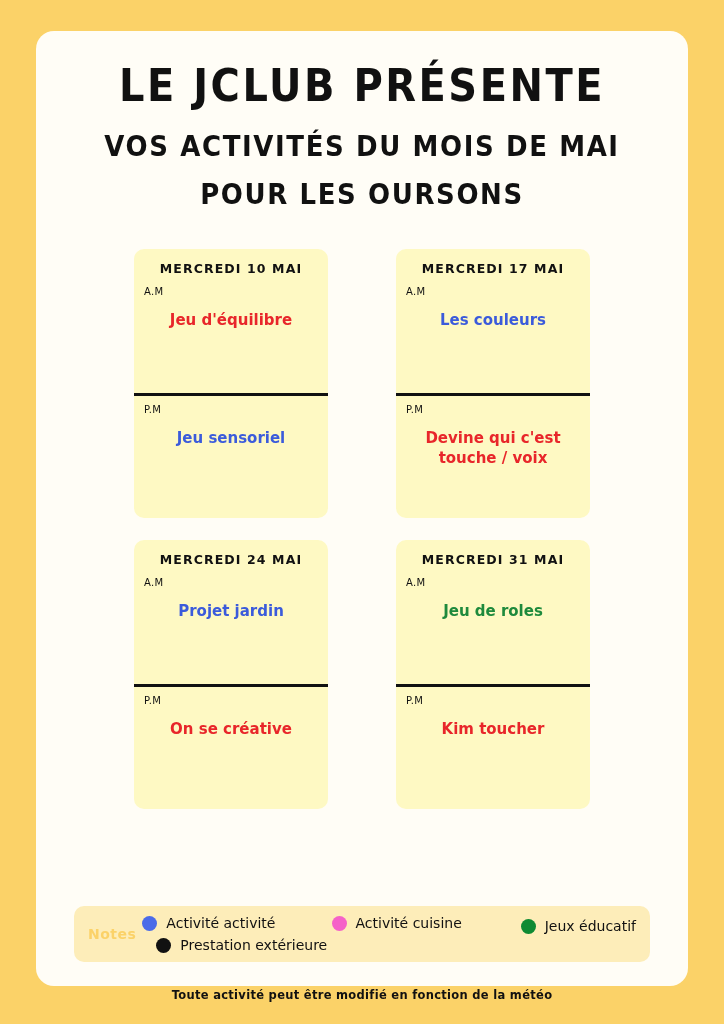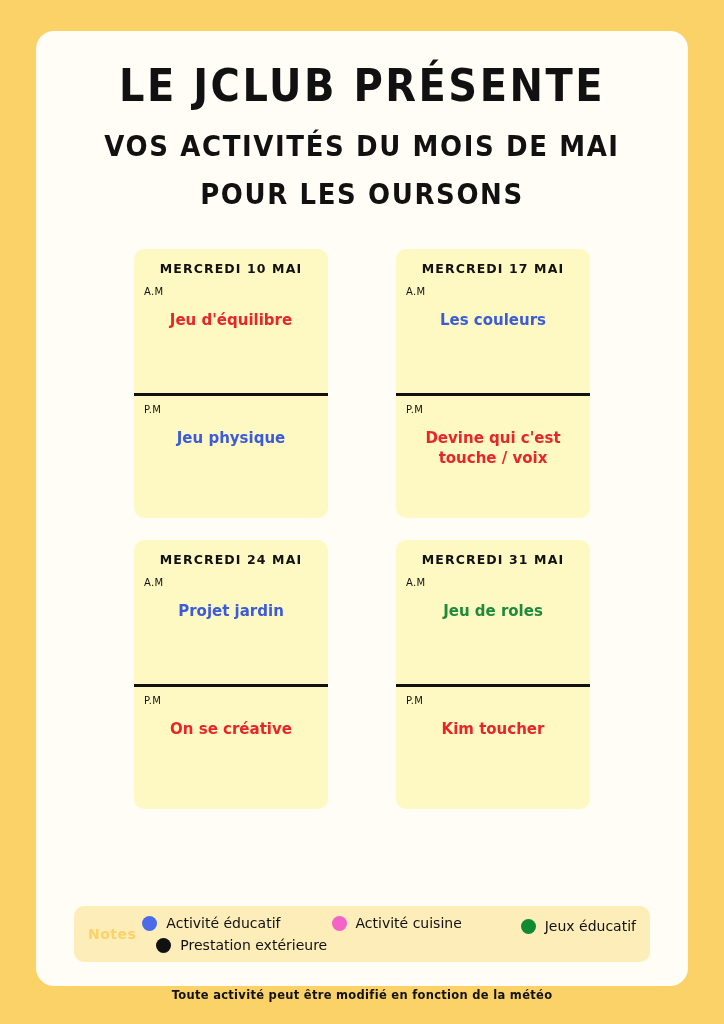--- a/index.html
+++ b/index.html
@@ -184,21 +184,21 @@
 
     <div class="card">
       <div class="card-date">MERCREDI 10 MAI</div>
       <div class="slot slot-am">
         <div class="slot-label">A.M</div>
         <div class="activity" style="color:#E8262A">Jeu d'équilibre</div>
       </div>
       <div class="divider"></div>
       <div class="slot slot-pm">
         <div class="slot-label">P.M</div>
-        <div class="activity" style="color:#3B5BDB">Jeu physique</div>
+        <div class="activity" style="color:#3B5BDB">Jeu sensoriel</div>
       </div>
     </div>
 
     <div class="card">
       <div class="card-date">MERCREDI 17 MAI</div>
       <div class="slot slot-am">
         <div class="slot-label">A.M</div>
         <div class="activity" style="color:#3B5BDB">Les couleurs</div>
       </div>
       <div class="divider"></div>
@@ -234,21 +234,21 @@
       </div>
     </div>
 
   </div>
 
   <div class="legend">
     <div class="legend-title">Notes</div>
     <div class="legend-items">
       <div class="legend-item">
         <span class="dot" style="background:#4B6BE8"></span>
-        <span class="legend-label">Activité éducatif</span>
+        <span class="legend-label">Activité activité</span>
       </div>
       <div class="legend-item">
         <span class="dot" style="background:#F562C8"></span>
         <span class="legend-label">Activité cuisine</span>
       </div>
       <div class="legend-item col-b">
         <span class="dot" style="background:#111111"></span>
         <span class="legend-label">Prestation extérieure</span>
       </div>
     </div>

